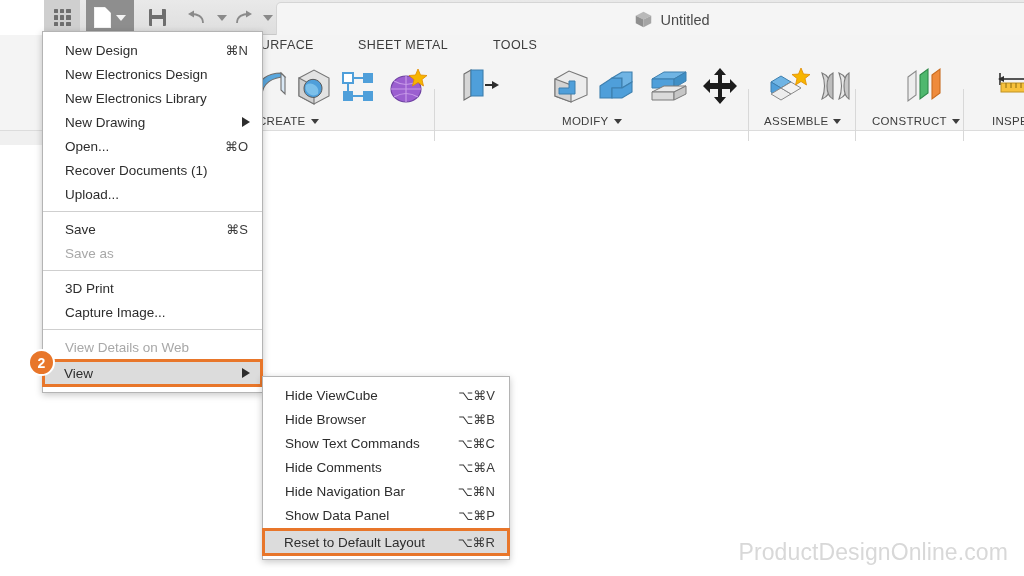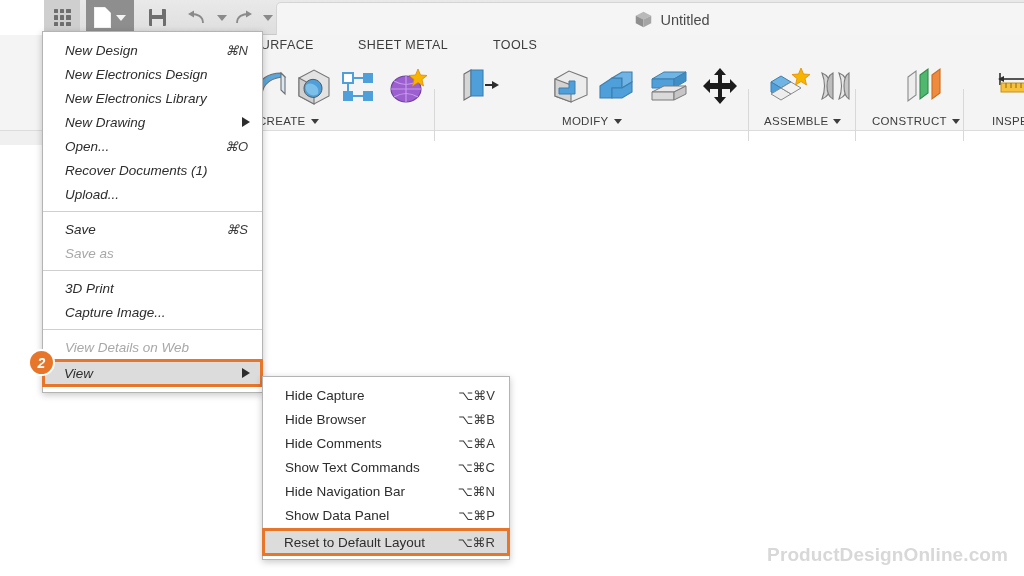--- a/index.html
+++ b/index.html
@@ -104,33 +104,33 @@
     position: absolute; left: 62px; top: 13px; width: 60px; height: 73px;
     background: #fbfbfb; border: 1px solid #dcdcdc; border-radius: 6px;
   }
   .panel-divider {
     position: absolute; left: 107px; top: 36px; width: 1px; height: 132px; background: #b9b9b9;
   }
 
   
   .watermark {
     position: absolute; right: 16px; bottom: 10px;
-    font-size: 19px; font-weight: bold; color: #d8d8d8; letter-spacing: .1px;
+    font-size: 23px; font-weight: normal; color: #d8d8d8; letter-spacing: .1px;
   }
 
   
   .menu {
     position: absolute; left: 42px; top: 31px; width: 221px;
     background: #ffffff; border: 1px solid #b4b4b4;
     box-shadow: 0 2px 7px rgba(0,0,0,.22);
     padding: 6px 0 5px 0; z-index: 30;
   }
   .mi {
     position: relative; height: 24px; display: flex; align-items: center;
-    padding: 0 10px 0 22px; font-size: 13.5px; color: #2d2d2d; cursor: default; font-style: italic;
+    padding: 0 10px 0 22px; font-size: 13.5px; color: #2d2d2d; cursor: default;
   }
   .mi .lbl { flex: 0 0 auto; }
   .mi .sc {
     position: absolute; right: 14px; font-size: 13px; color: #3a3a3a;
   }
   .mi.disabled .lbl { color: #a8a8a8; }
   .mi .sub-arrow {
     position: absolute; right: 12px; width: 0; height: 0;
     border-top: 5px solid transparent; border-bottom: 5px solid transparent;
     border-left: 8px solid #2d2d2d;
@@ -483,34 +483,34 @@
 
     <div class="mi highlight">
       <span class="badge">2</span>
       <span class="lbl">View</span>
       <span class="sub-arrow"></span>
     </div>
   </div>
 
   <div class="submenu">
     <div class="smi">
-      <span class="lbl">Hide Capture</span>
+      <span class="lbl">Hide ViewCube</span>
       <span class="sc">⌥⌘V</span>
     </div>
     <div class="smi">
       <span class="lbl">Hide Browser</span>
       <span class="sc">⌥⌘B</span>
     </div>
     <div class="smi">
+      <span class="lbl">Show Text Commands</span>
+      <span class="sc">⌥⌘C</span>
+    </div>
+    <div class="smi">
       <span class="lbl">Hide Comments</span>
       <span class="sc">⌥⌘A</span>
-    </div>
-    <div class="smi">
-      <span class="lbl">Show Text Commands</span>
-      <span class="sc">⌥⌘C</span>
     </div>
     <div class="smi">
       <span class="lbl">Hide Navigation Bar</span>
       <span class="sc">⌥⌘N</span>
     </div>
     <div class="smi">
       <span class="lbl">Show Data Panel</span>
       <span class="sc">⌥⌘P</span>
     </div>
     <div class="smi highlight">

